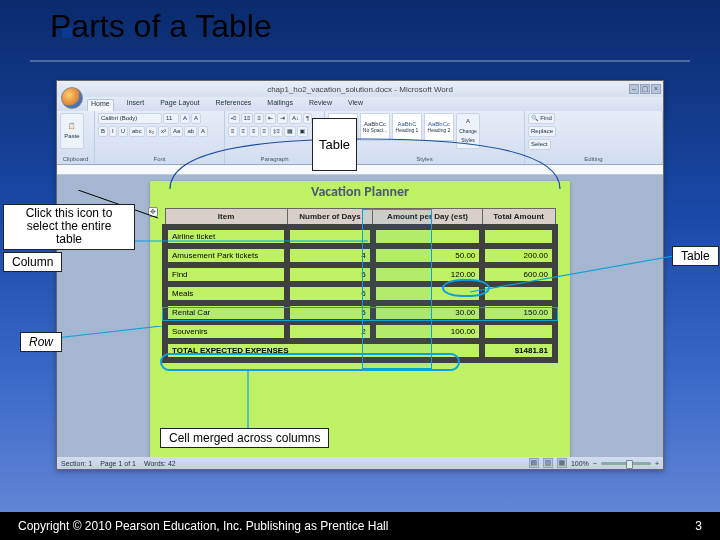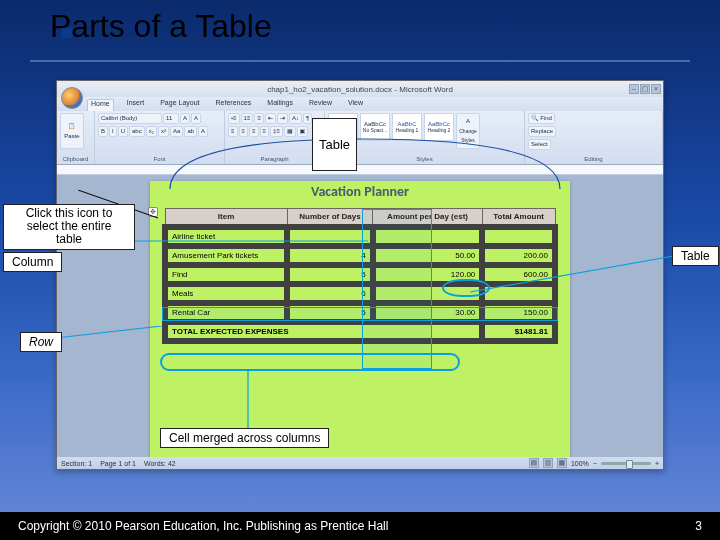--- a/index.html
+++ b/index.html
@@ -240,20 +240,26 @@
                 <td class="num">6</td>
                 <td class="num"></td>
                 <td class="num"></td>
               </tr>
             <tr>
                 <td>Rental Car</td>
                 <td class="num">5</td>
                 <td class="num">30.00</td>
                 <td class="num">150.00</td>
               </tr>
+            <tr>
+                <td>Souvenirs</td>
+                <td class="num">2</td>
+                <td class="num">100.00</td>
+                <td class="num"></td>
+              </tr>
             <tr class="total">
               <td colspan="3">TOTAL EXPECTED EXPENSES</td>
               <td class="num">$1481.81</td>
             </tr>
           </tbody>
         </table>
 
         <div class="col-highlight" style="left:212px; top:28px; width:70px; height:160px;"></div>
         <div class="row-highlight" style="left:12px; top:126px; width:396px; height:14px;"></div>
         <div class="cell-highlight" style="left:292px; top:98px; width:48px; height:18px;"></div>

